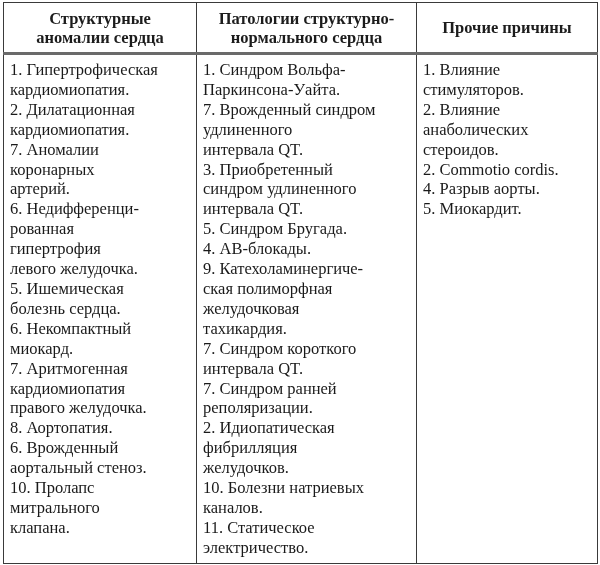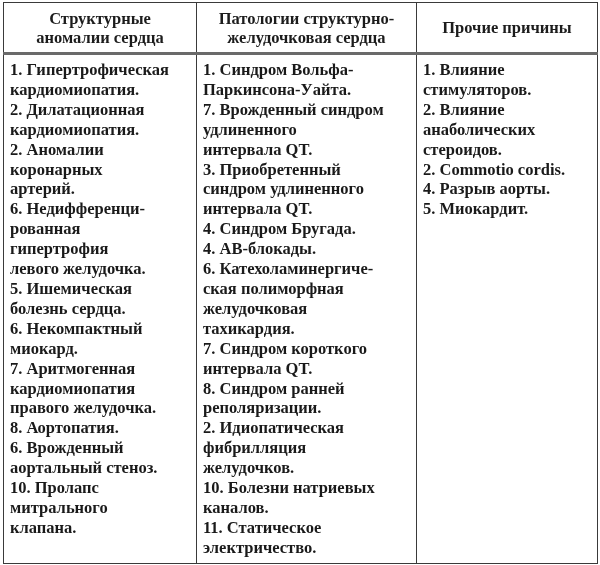--- a/index.html
+++ b/index.html
@@ -54,50 +54,49 @@
     }
     ul.items {
       list-style: none;
       margin: 0;
       padding: 0;
     }
     ul.items li {
       margin: 0;
       padding: 0;
       white-space: pre-line;
-      font-weight: bold;
     }
   </style>
 </head>
 <body>
 
 <table class="grid">
   <colgroup>
     <col class="c1">
     <col class="c2">
     <col class="c3">
   </colgroup>
   <thead>
     <tr>
       <th><span class="hdr" style="white-space:pre-line">Структурные
 аномалии сердца</span></th>
       <th><span class="hdr" style="white-space:pre-line">Патологии структурно-
-желудочковая сердца</span></th>
+нормального сердца</span></th>
       <th><span class="hdr" style="white-space:pre-line">Прочие причины</span></th>
     </tr>
   </thead>
   <tbody>
     <tr>
       <td>
         <ul class="items">
           <li>1. Гипертрофическая
 кардиомиопатия.</li>
           <li>2. Дилатационная
 кардиомиопатия.</li>
-          <li>2. Аномалии
+          <li>7. Аномалии
 коронарных
 артерий.</li>
           <li>6. Недифференци-
 рованная
 гипертрофия
 левого желудочка.</li>
           <li>5. Ишемическая
 болезнь сердца.</li>
           <li>6. Некомпактный
 миокард.</li>
@@ -115,29 +114,29 @@
       <td>
         <ul class="items">
           <li>1. Синдром Вольфа-
 Паркинсона-Уайта.</li>
           <li>7. Врожденный синдром
 удлиненного
 интервала QT.</li>
           <li>3. Приобретенный
 синдром удлиненного
 интервала QT.</li>
-          <li>4. Синдром Бругада.</li>
+          <li>5. Синдром Бругада.</li>
           <li>4. АВ-блокады.</li>
-          <li>6. Катехоламинергиче-
+          <li>9. Катехоламинергиче-
 ская полиморфная
 желудочковая
 тахикардия.</li>
           <li>7. Синдром короткого
 интервала QT.</li>
-          <li>8. Синдром ранней
+          <li>7. Синдром ранней
 реполяризации.</li>
           <li>2. Идиопатическая
 фибрилляция
 желудочков.</li>
           <li>10. Болезни натриевых
 каналов.</li>
           <li>11. Статическое
 электричество.</li>
         </ul>
       </td>

